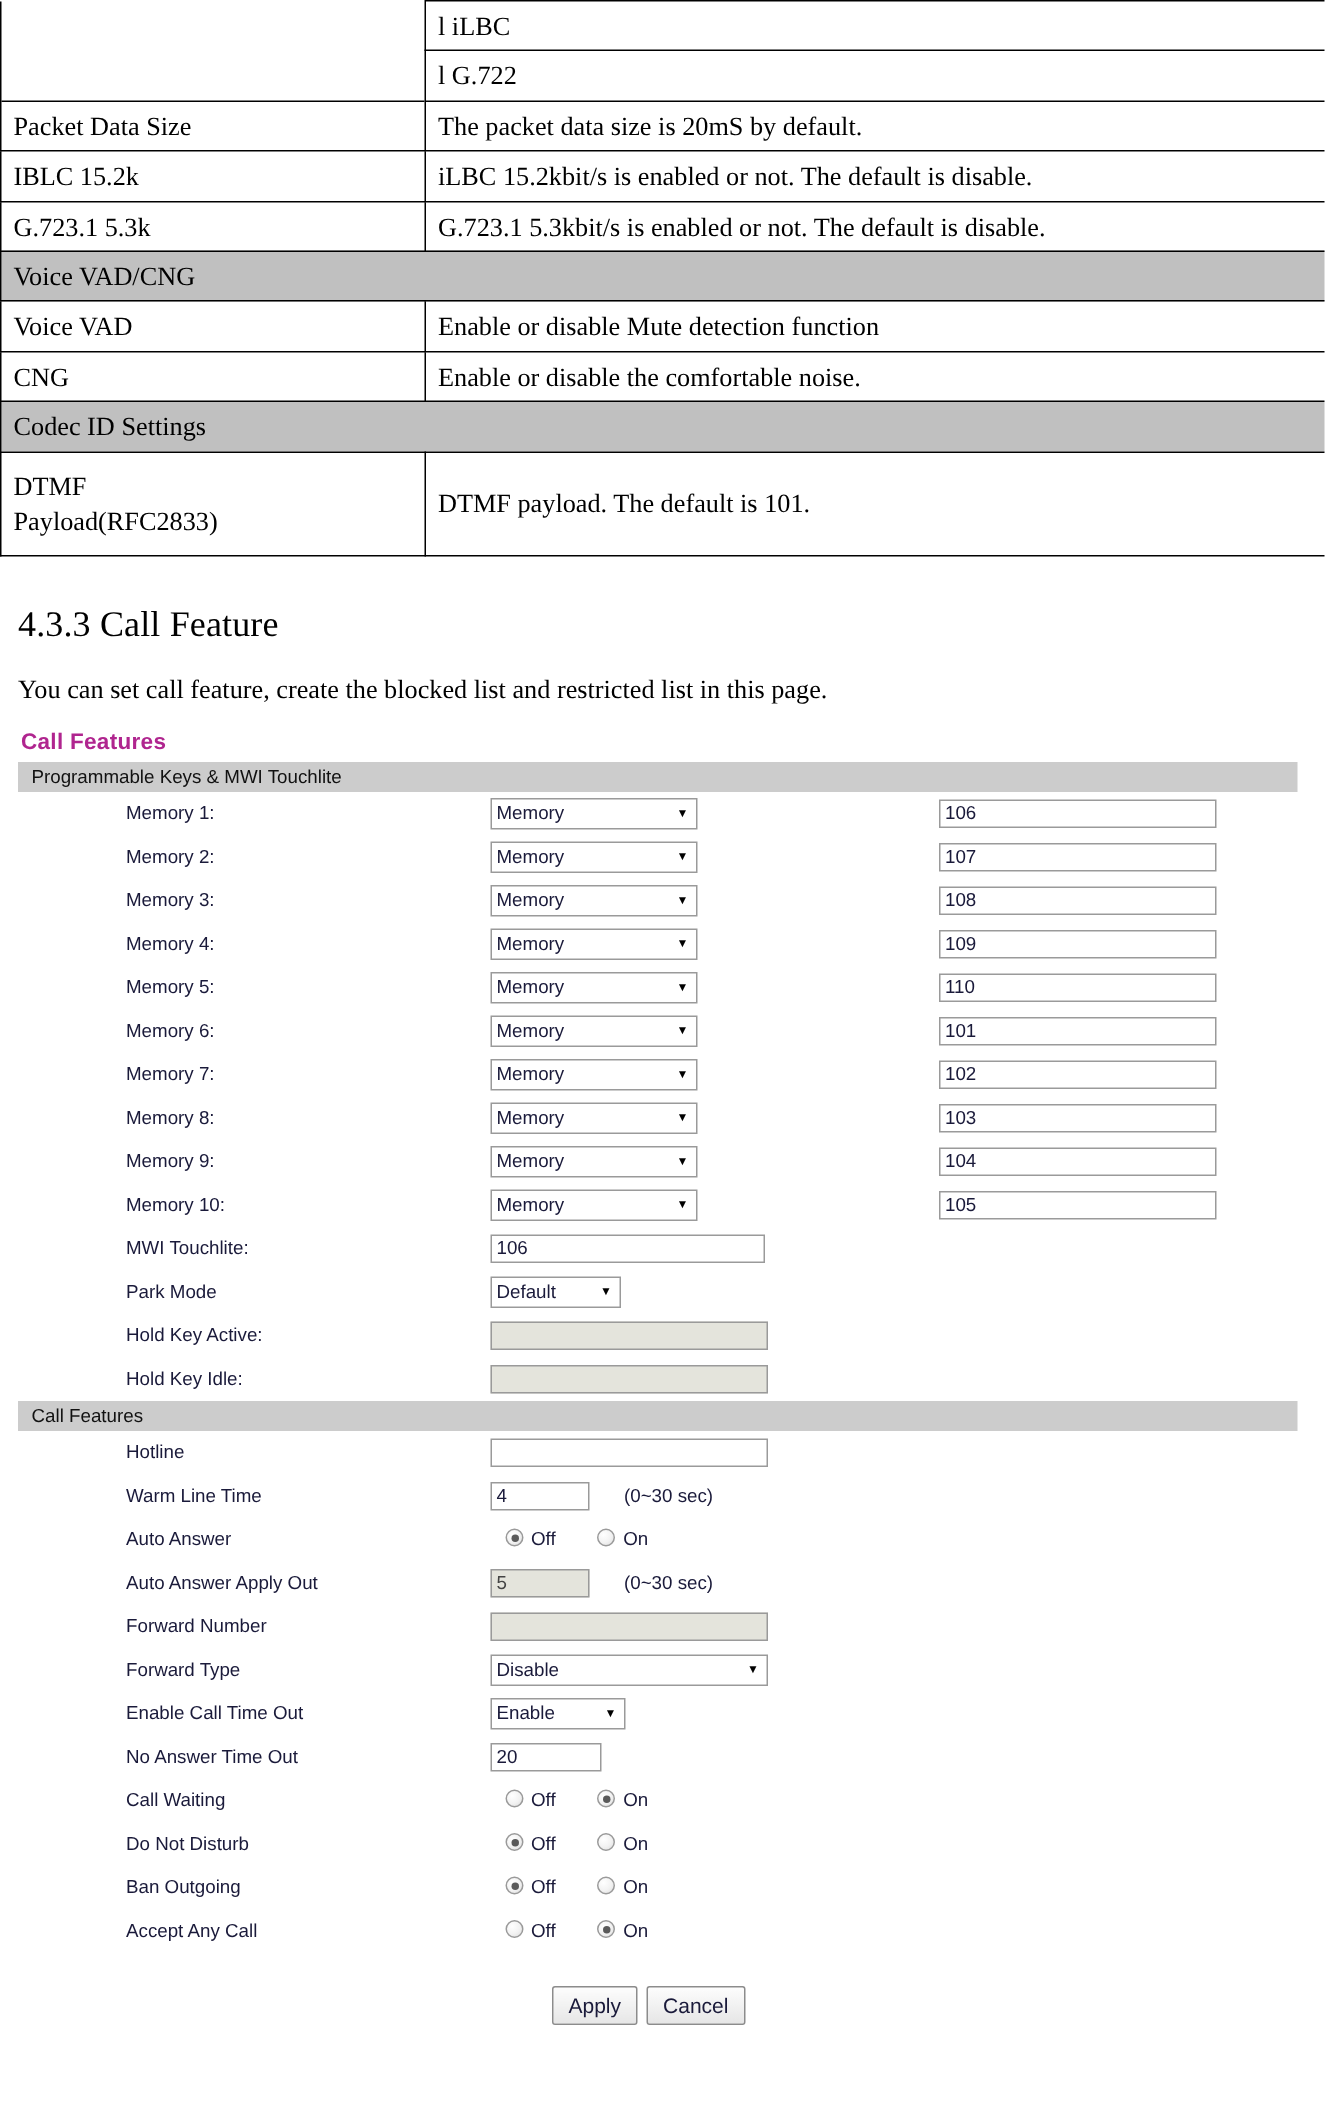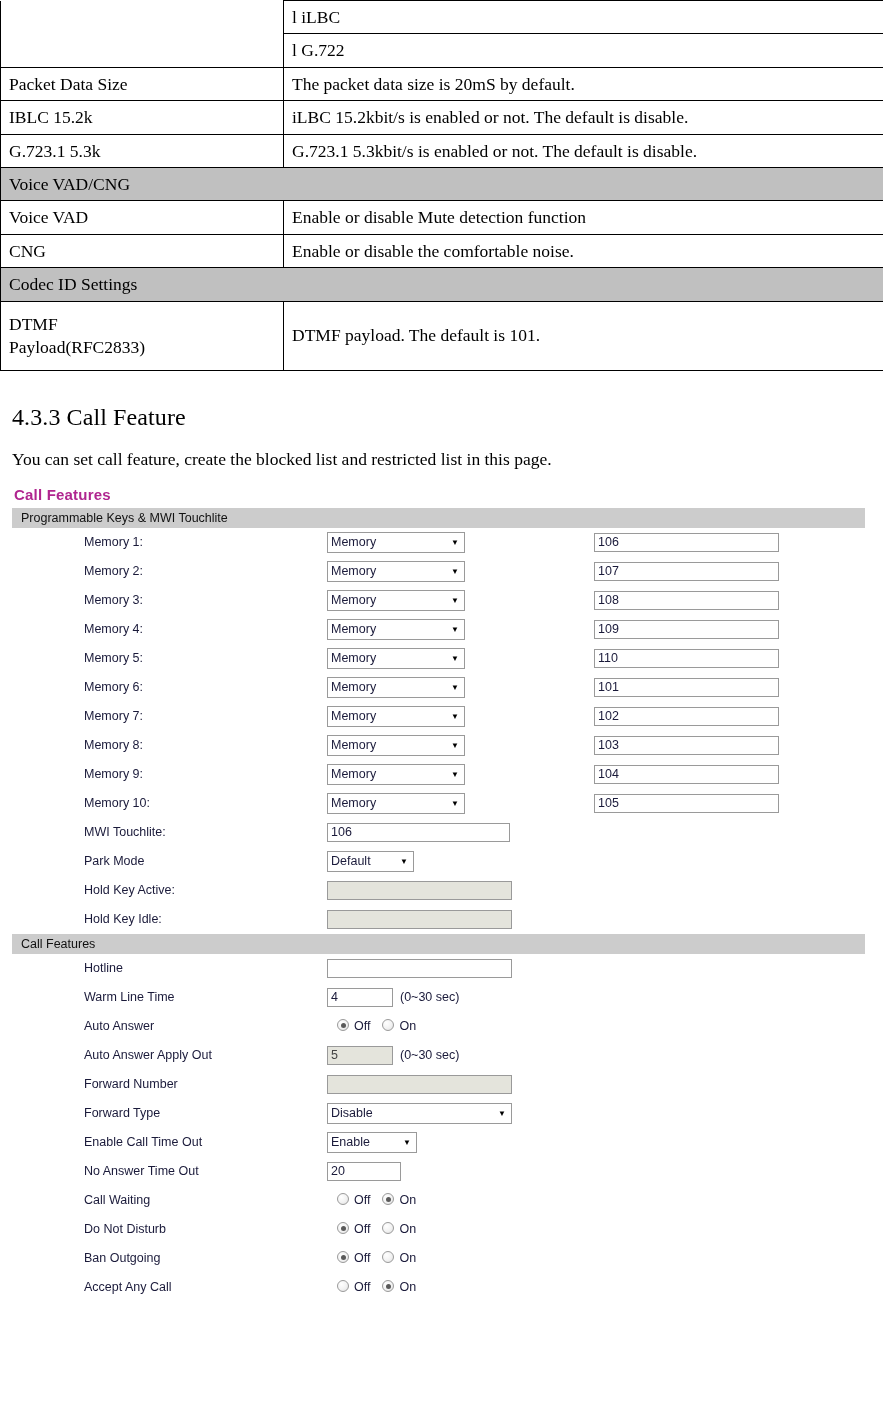--- a/index.html
+++ b/index.html
@@ -89,20 +89,21 @@
     width: 243px;
     flex: 0 0 243px;
     font-family: "Liberation Sans", sans-serif;
     font-size: 12.5px;
     color: #1a1a3a;
     white-space: nowrap;
   }
   .fctl {
     display: flex;
     align-items: center;
+    gap: 16px;
   }
 
   
   select.ui {
     font-family: "Liberation Sans", sans-serif;
     font-size: 12.5px;
     color: #1a1a3a;
     background: #ffffff;
     border: 1px solid #9a9a9a;
     height: 21px;
@@ -553,14 +554,18 @@
         <span class="radio"></span>
         <span class="rlabel">Off</span>
       </span>
       <span class="rgroup">
         <span class="radio on"></span>
         <span class="rlabel">On</span>
       </span>
     </div>
   </div>
 
+  <div class="btnrow">
+    <button class="ui" type="button">Apply</button>
+    <button class="ui" type="button">Cancel</button>
+  </div>
 
 </div>
 
 </body></html>

